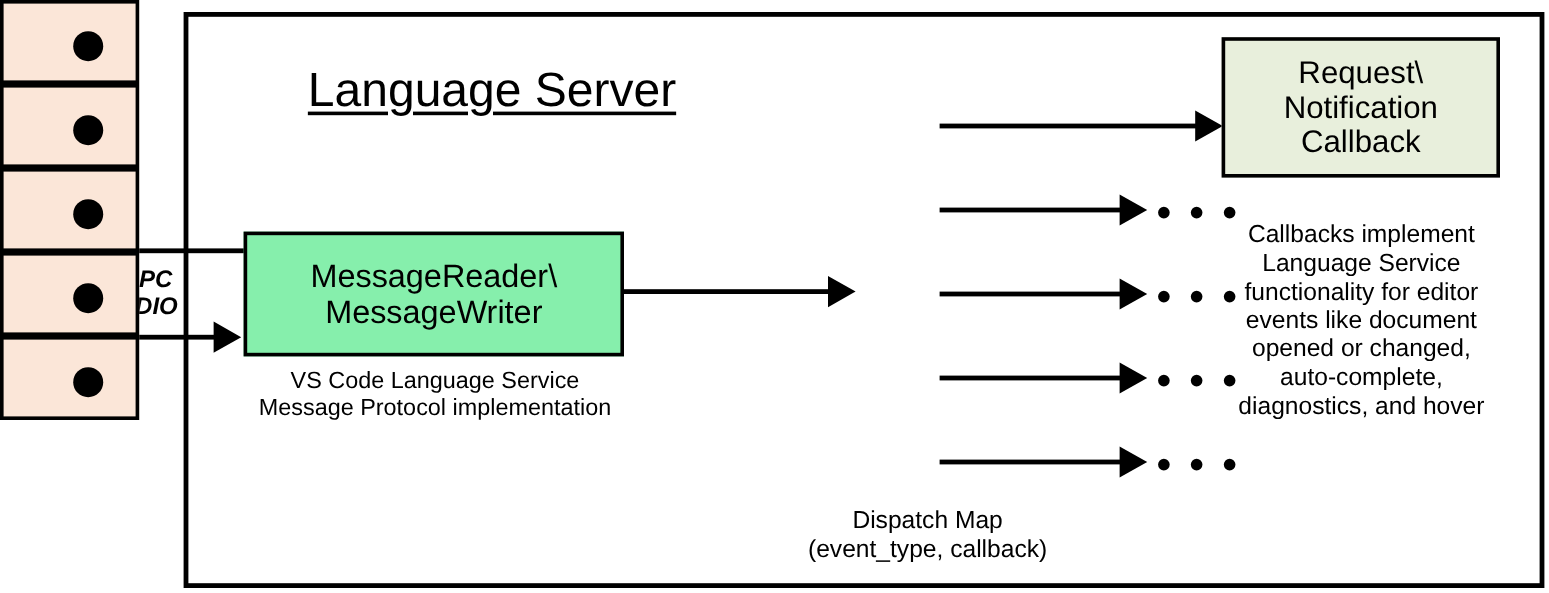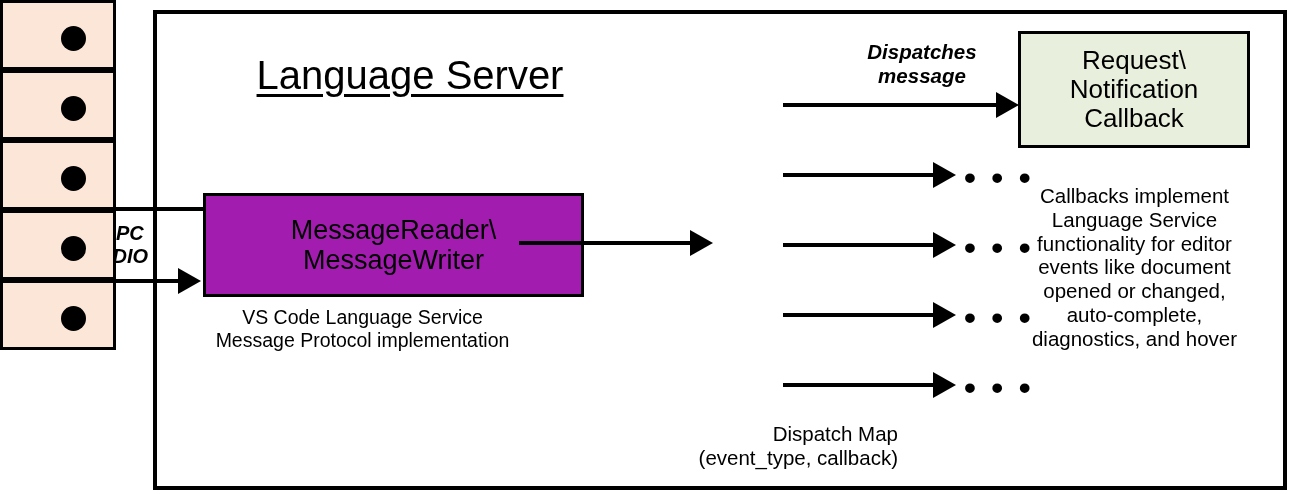--- a/index.html
+++ b/index.html
@@ -87,22 +87,22 @@
   #title {
     left: 210px; top: 52px; width: 400px;
     font-size: 40px;
     text-decoration: underline;
     text-underline-offset: 5px;
     text-decoration-thickness: 3px;
   }
 
   
   #reader-box {
-    left: 203px; top: 193px; width: 381px; height: 104px;
-    background: #a21caf;
+    left: 203px; top: 193px; width: 317px; height: 104px;
+    background: #86efac;
     font-size: 27px;
   }
   #reader-caption {
     left: 190px; top: 306px; width: 345px;
     font-size: 19.5px;
   }
 
   
   #out-wire  { left: 30px;  top: 207px; width: 175px; }
   #out-head  { left: 7px;   top: 196px; }
@@ -110,21 +110,21 @@
   #in-head   { left: 178px; top: 268px; }
   #rpc-label { left: 12px;  top: 222px; width: 160px; font-size: 20px; }
 
   
   #lookup-wire  { left: 519px; top: 241px; width: 175px; }
   #lookup-head  { left: 690px; top: 230px; }
   #lookup-label { left: 512px; top: 152px; width: 215px; font-size: 20.5px; }
 
   
   #map-col { left: 712px; top: 65px; width: 116px; height: 350px; }
-  #map-caption { left: 648px; top: 422px; width: 250px; font-size: 20.5px; text-align: right; }
+  #map-caption { left: 648px; top: 422px; width: 250px; font-size: 20.5px; }
 
   
   #disp-label { left: 832px; top: 40px; width: 180px; font-size: 20.5px; }
 
   
   #callback-box {
     left: 1018px; top: 31px; width: 232px; height: 117px;
     background: #e8efdc;
     font-size: 26px;
     align-items: center;
@@ -175,22 +175,20 @@
     </div>
     <div class="cell" style="left:0;top:280px;width:116px;height:70px;background:#fbe6d8">
       <div class="dot" style="left:58px;top:23px;width:25px;height:25px"></div>
     </div>
   </div>
   <div id="map-caption" class="label">Dispatch Map
 (event_type, callback)</div>
 
   <div class="hline" style="left:783px;top:103px;width:215px;"></div>
   <div class="arrowhead arrow-right" style="left:996px;top:92px;"></div>
-  <div id="disp-label" class="label ital">Dispatches
-message</div>
 
   <div class="hline" style="left:783px;top:173px;width:152px;"></div>
   <div class="arrowhead arrow-right" style="left:933px;top:162px;"></div>
   <div class="ellipsis" style="left:964px;top:160px;">• • •</div>
 
   <div class="hline" style="left:783px;top:243px;width:152px;"></div>
   <div class="arrowhead arrow-right" style="left:933px;top:232px;"></div>
   <div class="ellipsis" style="left:964px;top:230px;">• • •</div>
 
   <div class="hline" style="left:783px;top:313px;width:152px;"></div>

